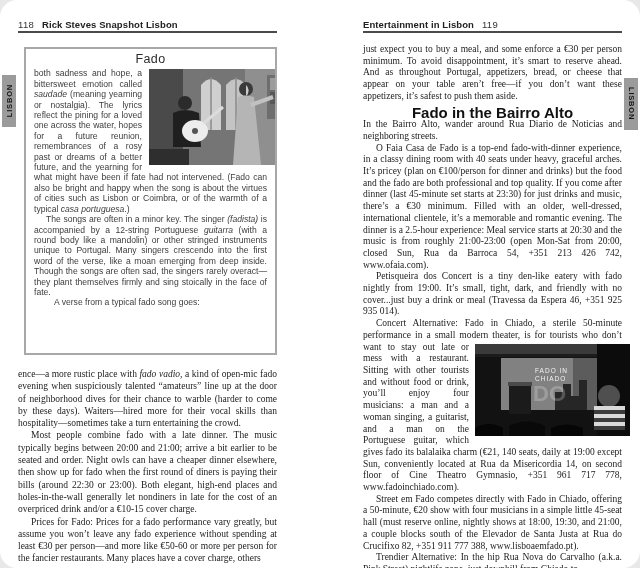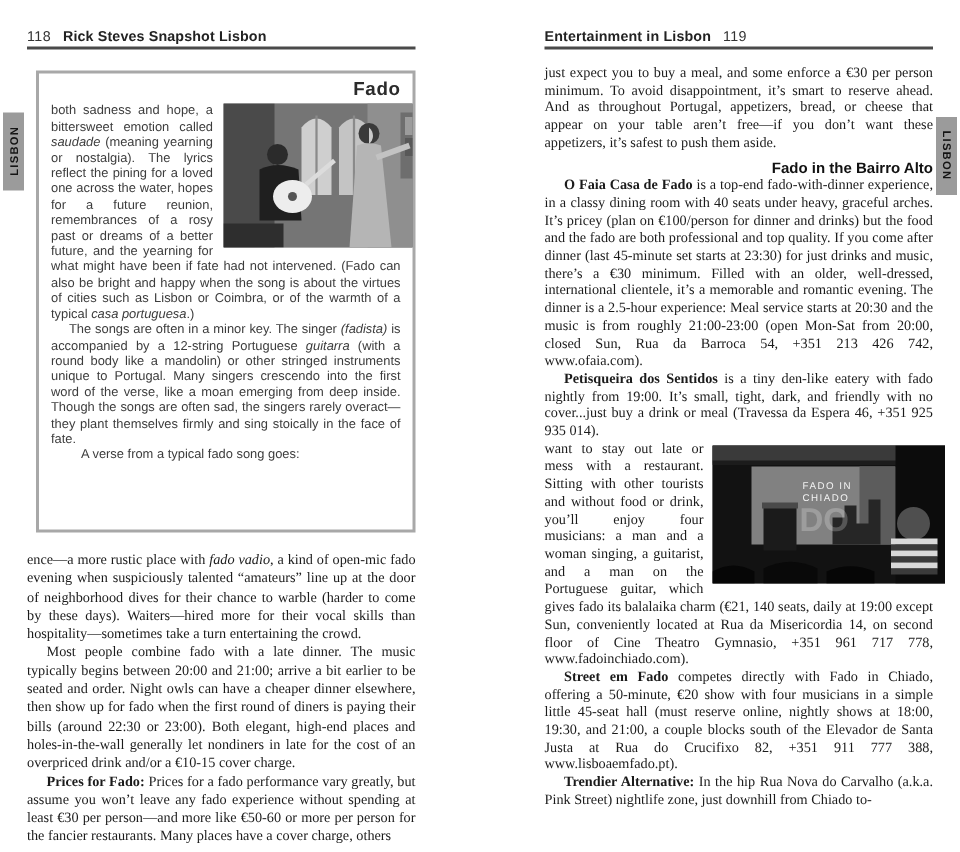--- a/index.html
+++ b/index.html
@@ -1,17 +1,17 @@
 <!DOCTYPE html>
 <html><head>
 <meta charset="utf-8">
 <style>
   html,body{margin:0;padding:0;background:#e8e8e8;}
   .stage{position:relative;width:640px;height:568px;background:#ffffff;overflow:hidden;
-         font-family:"Liberation Serif", serif;color:#1b1b1b;}
+         font-family:"Liberation Serif", serif;color:#1b1b1b;border-radius:17px;}
   
   .hdr{position:absolute;top:19px;font-family:"Liberation Sans", sans-serif;font-size:9.5px;
        color:#222;white-space:nowrap;}
   .hdr .pgnum{font-weight:normal;color:#333;letter-spacing:.3px;}
   .hdr .htitle{font-weight:bold;letter-spacing:.1px;}
   .hdr-left{left:18px;}
   .hdr-right{left:363px;width:259px;text-align:left;}
   .rule{position:absolute;top:31px;height:1.5px;background:#4a4a4a;width:259px;}
   .rule-left{left:18px;}
   .rule-right{left:363px;}
@@ -21,39 +21,39 @@
        font-family:"Liberation Sans", sans-serif;font-size:7.5px;font-weight:bold;letter-spacing:.8px;}
   .tab-left{left:2px;top:75px;}
   .tab-left span{writing-mode:vertical-rl;transform:rotate(180deg);}
   .tab-right{left:624px;top:78px;}
   .tab-right span{writing-mode:vertical-rl;}
   
   .fadobox{position:absolute;left:24px;top:47px;width:253px;height:308px;box-sizing:border-box;
            border:2px solid #a8a8a8;background:#fff;padding:4px 8px 0 8px;
            font-family:"Liberation Sans", sans-serif;font-size:8.6px;line-height:10.4px;
            color:#3c3c3c;text-align:justify;overflow:hidden;}
-  .fadobox .btitle{font-size:12.5px;font-weight:bold;text-align:right;color:#2b2b2b;
+  .fadobox .btitle{font-size:12.5px;font-weight:normal;text-align:center;color:#2b2b2b;
                    letter-spacing:.4px;margin:1px 0 4px 0;}
   .fadobox p{margin:0;}
   .fadobox .justlast{text-align-last:justify;}
   .photoL{float:right;width:148px;height:96px;margin:1px -30px 3px 7px;display:block;background:#757575;}
   .fadobox .ind{text-indent:12px;}
   .verse-intro{padding-left:20px;}
   .verse{padding-left:30px;font-style:italic;}
   
   .bodycol{position:absolute;text-align:justify;}
   .bodycol p{margin:0;}
   .body-left{left:18px;top:368px;width:259px;font-size:9.5px;line-height:12.3px;}
   .body-right{left:363px;top:44px;width:259px;font-size:9.5px;line-height:11.7px;}
   .bodycol .ind{text-indent:13px;}
   .bodycol .justlast{text-align-last:justify;}
-  .subhead{font-family:"Liberation Sans", sans-serif;font-weight:bold;font-size:10px;
-           color:#111;margin:4px 0 1px 0 !important;text-align:right;}
+  .subhead{font-family:"Liberation Sans", sans-serif;font-weight:bold;font-size:15px;
+           color:#111;margin:4px 0 1px 0 !important;text-align:center;}
   .photoR{float:right;width:155px;height:92px;margin:2px -8px 3px 6px;display:block;background:#111;}
-  b{font-weight:bold;}
+  b{font-weight:normal;}
   i{font-style:italic;}
 </style>
 </head>
 <body>
 
 <div class="stage">
 
   <div>
     <div class="hdr hdr-left">
       <span class="pgnum">118</span>&nbsp;&nbsp;
@@ -112,22 +112,24 @@
     </div>
     <div class="rule rule-right"></div>
 
     <div class="tab tab-right">
       <span>LISBON</span>
     </div>
 
     <div class="bodycol body-right">
       <p>just expect you to buy a meal, and some enforce a €30 per person minimum. To avoid disappointment, it’s smart to reserve ahead. And as throughout Portugal, appetizers, bread, or cheese that appear on your table aren’t free—if you don’t want these appetizers, it’s safest to push them aside.</p>
       <p class="subhead">Fado in the Bairro Alto</p>
+      <p>In the Bairro Alto, wander around Rua Diario de Noticias and neighboring streets.</p>
       <p class="ind"><b>O Faia Casa de Fado</b> is a top-end fado-with-dinner experience, in a classy dining room with 40 seats under heavy, graceful arches. It’s pricey (plan on €100/person for dinner and drinks) but the food and the fado are both professional and top quality. If you come after dinner (last 45-minute set starts at 23:30) for just drinks and music, there’s a €30 minimum. Filled with an older, well-dressed, international clientele, it’s a memorable and romantic evening. The dinner is a 2.5-hour experience: Meal service starts at 20:30 and the music is from roughly 21:00-23:00 (open Mon-Sat from 20:00, closed Sun, Rua da Barroca 54, +351 213 426 742, www.ofaia.com).</p>
-      <p class="ind"><b>Petisqueira dos Sentidos</b> is a tiny den-like eatery with fado nightly from 19:00. It’s small, tight, dark, and friendly with no cover...just buy a drink or meal (Travessa da Espera 46, +351 925 935 014).</p>
+      <p class="ind"><b>Petisqueira dos Concert</b> is a tiny den-like eatery with fado nightly from 19:00. It’s small, tight, dark, and friendly with no cover...just buy a drink or meal (Travessa da Espera 46, +351 925 935 014).</p>
+      <p class="ind justlast"><b>Concert Alternative: Fado in Chiado,</b> a sterile 50-minute performance in a small modern theater, is for tourists who don’t</p>
       <div>
         <svg class="photoR" viewBox="0 0 155 92" aria-hidden="true">
           <rect x="0" y="0" width="155" height="92" fill="#121212"></rect>
           <rect x="0" y="0" width="155" height="12" fill="#3a3a3a"></rect>
           <rect x="0" y="10" width="155" height="3" fill="#1c1c1c"></rect>
           <rect x="26" y="14" width="96" height="52" fill="#818181"></rect>
           <rect x="98" y="14" width="24" height="52" fill="#5c5c5c"></rect>
           <path d="M80 66 L80 48 L88 48 L88 40 L96 40 L96 52 L104 52 L104 36 L112 36 L112 66 Z" fill="#262626"></path>
           <text x="58" y="57" font-family="Liberation Sans, sans-serif" font-size="22" font-weight="bold" fill="#ffffff" opacity="0.22">DO</text>
           <text x="60" y="29" font-family="Liberation Sans, sans-serif" font-size="6.5" letter-spacing="1" fill="#f2f2f2">FADO IN</text>

